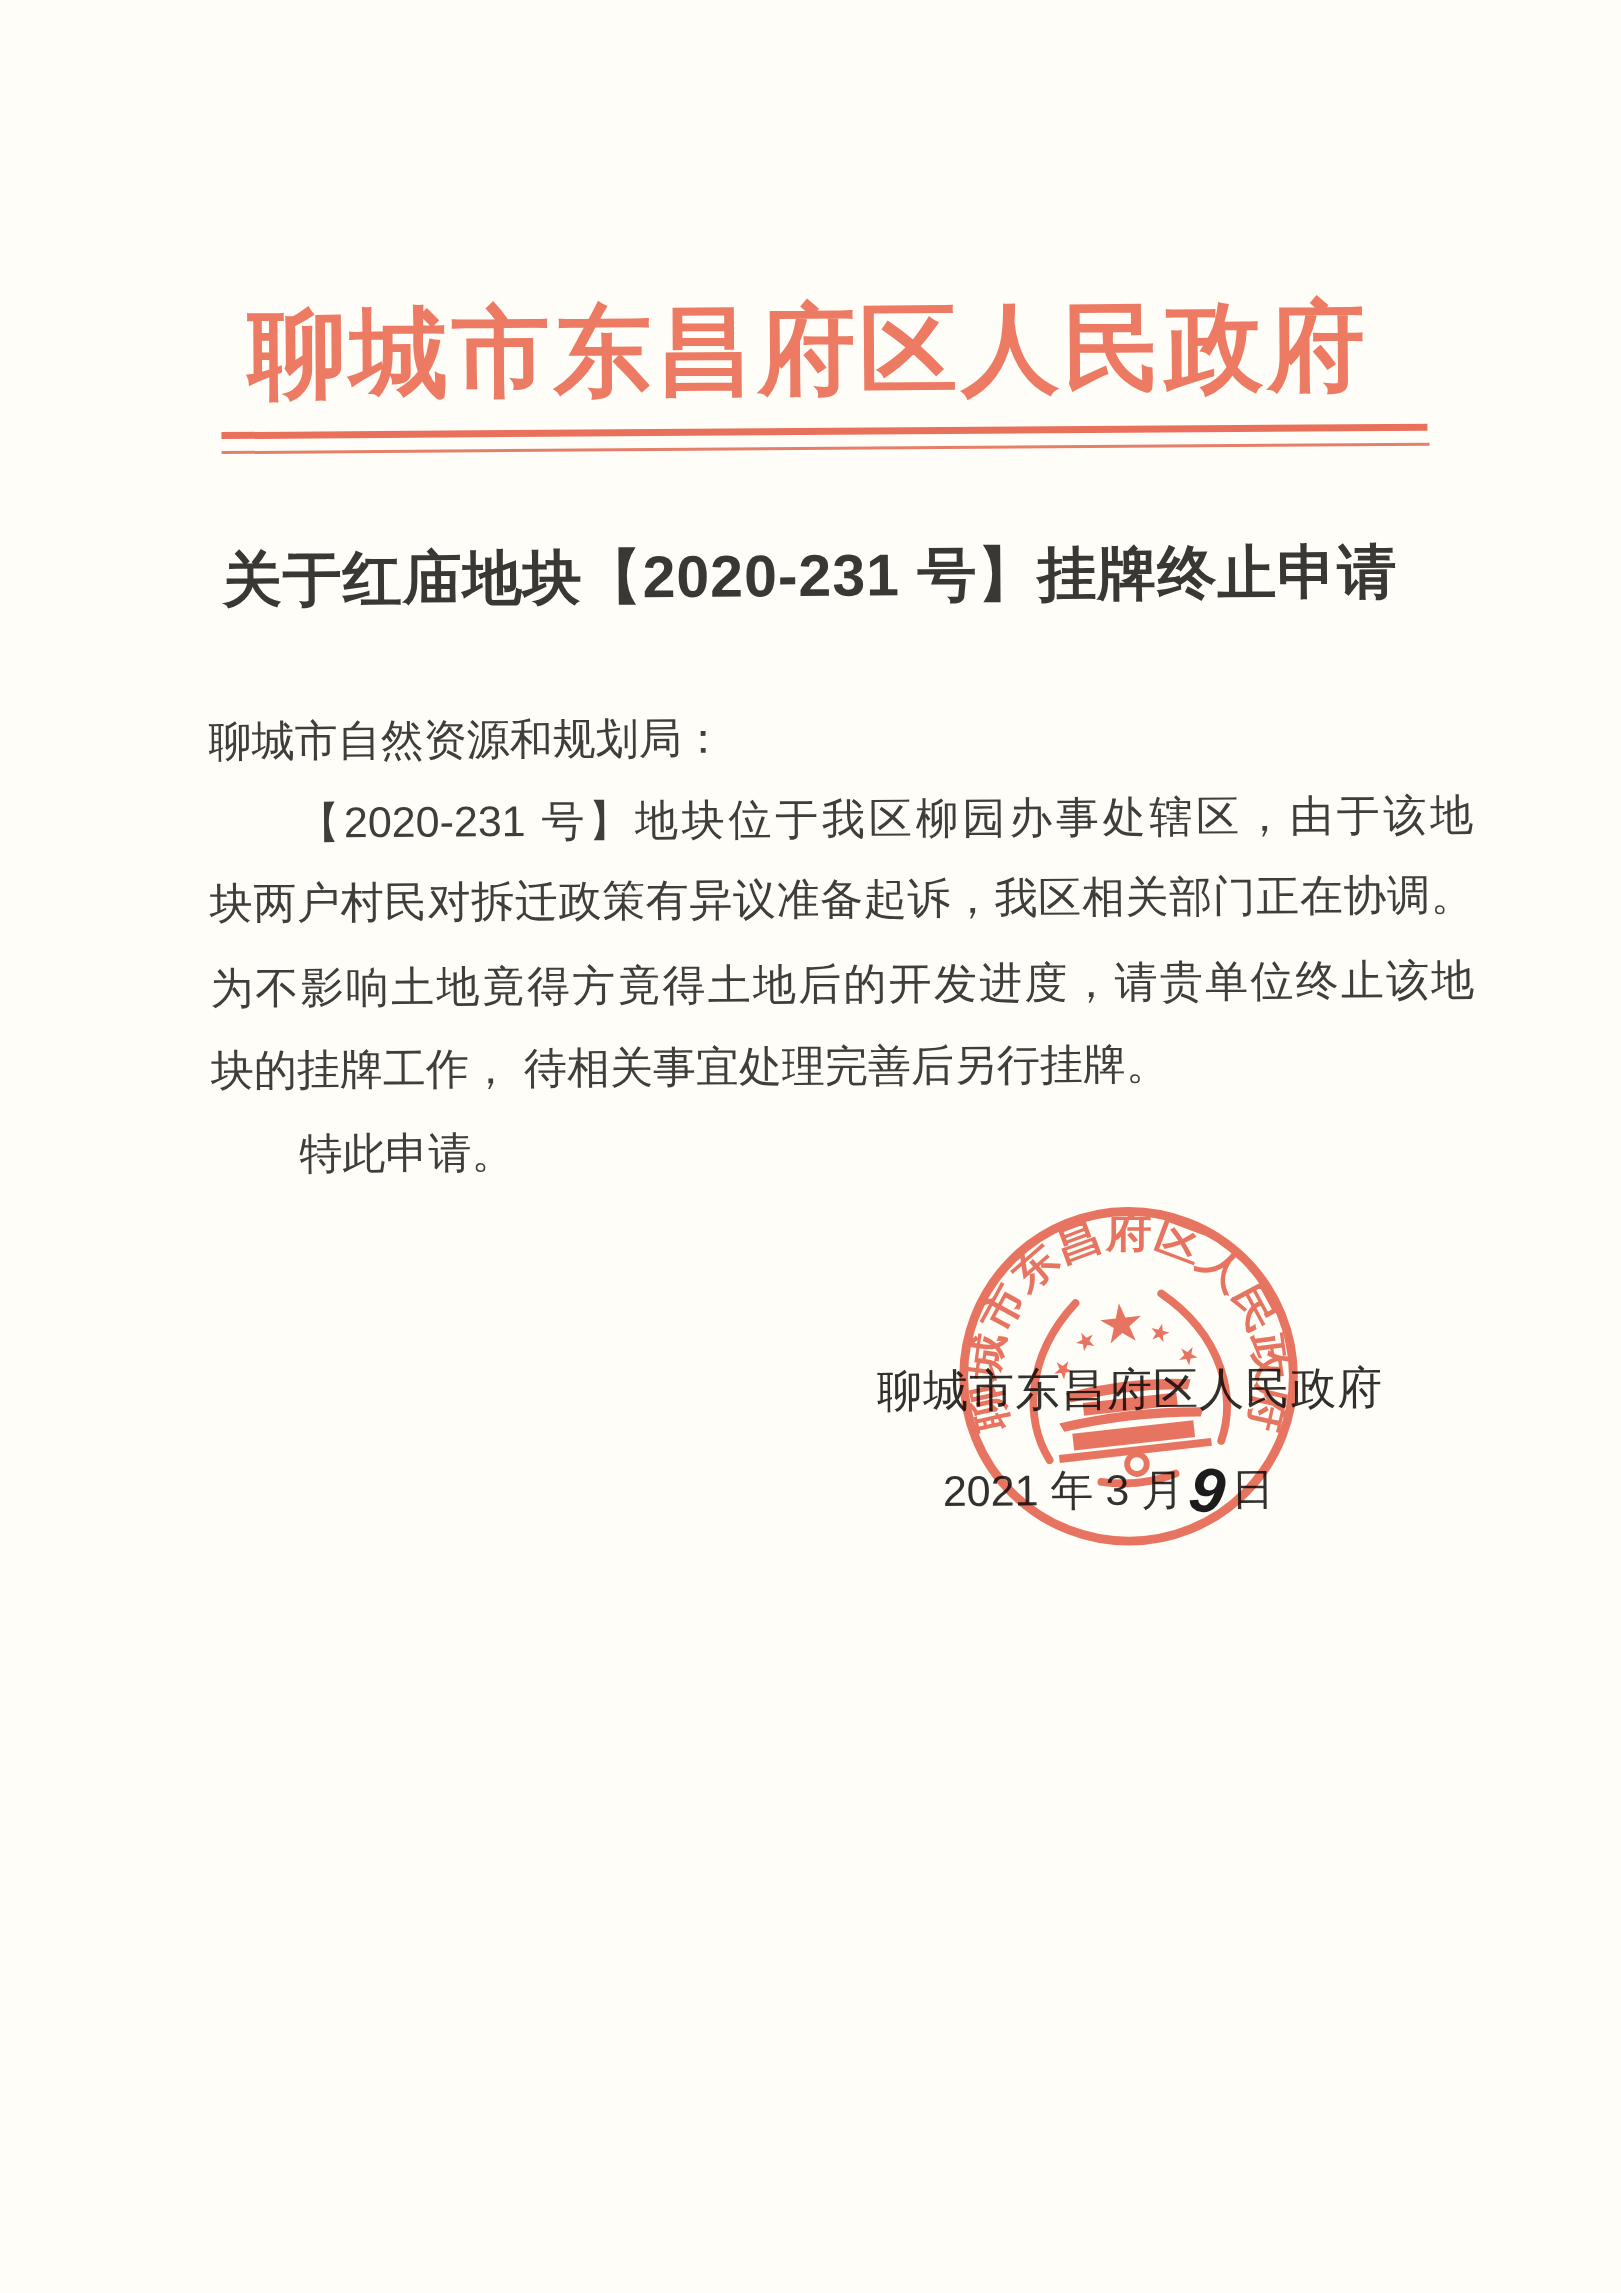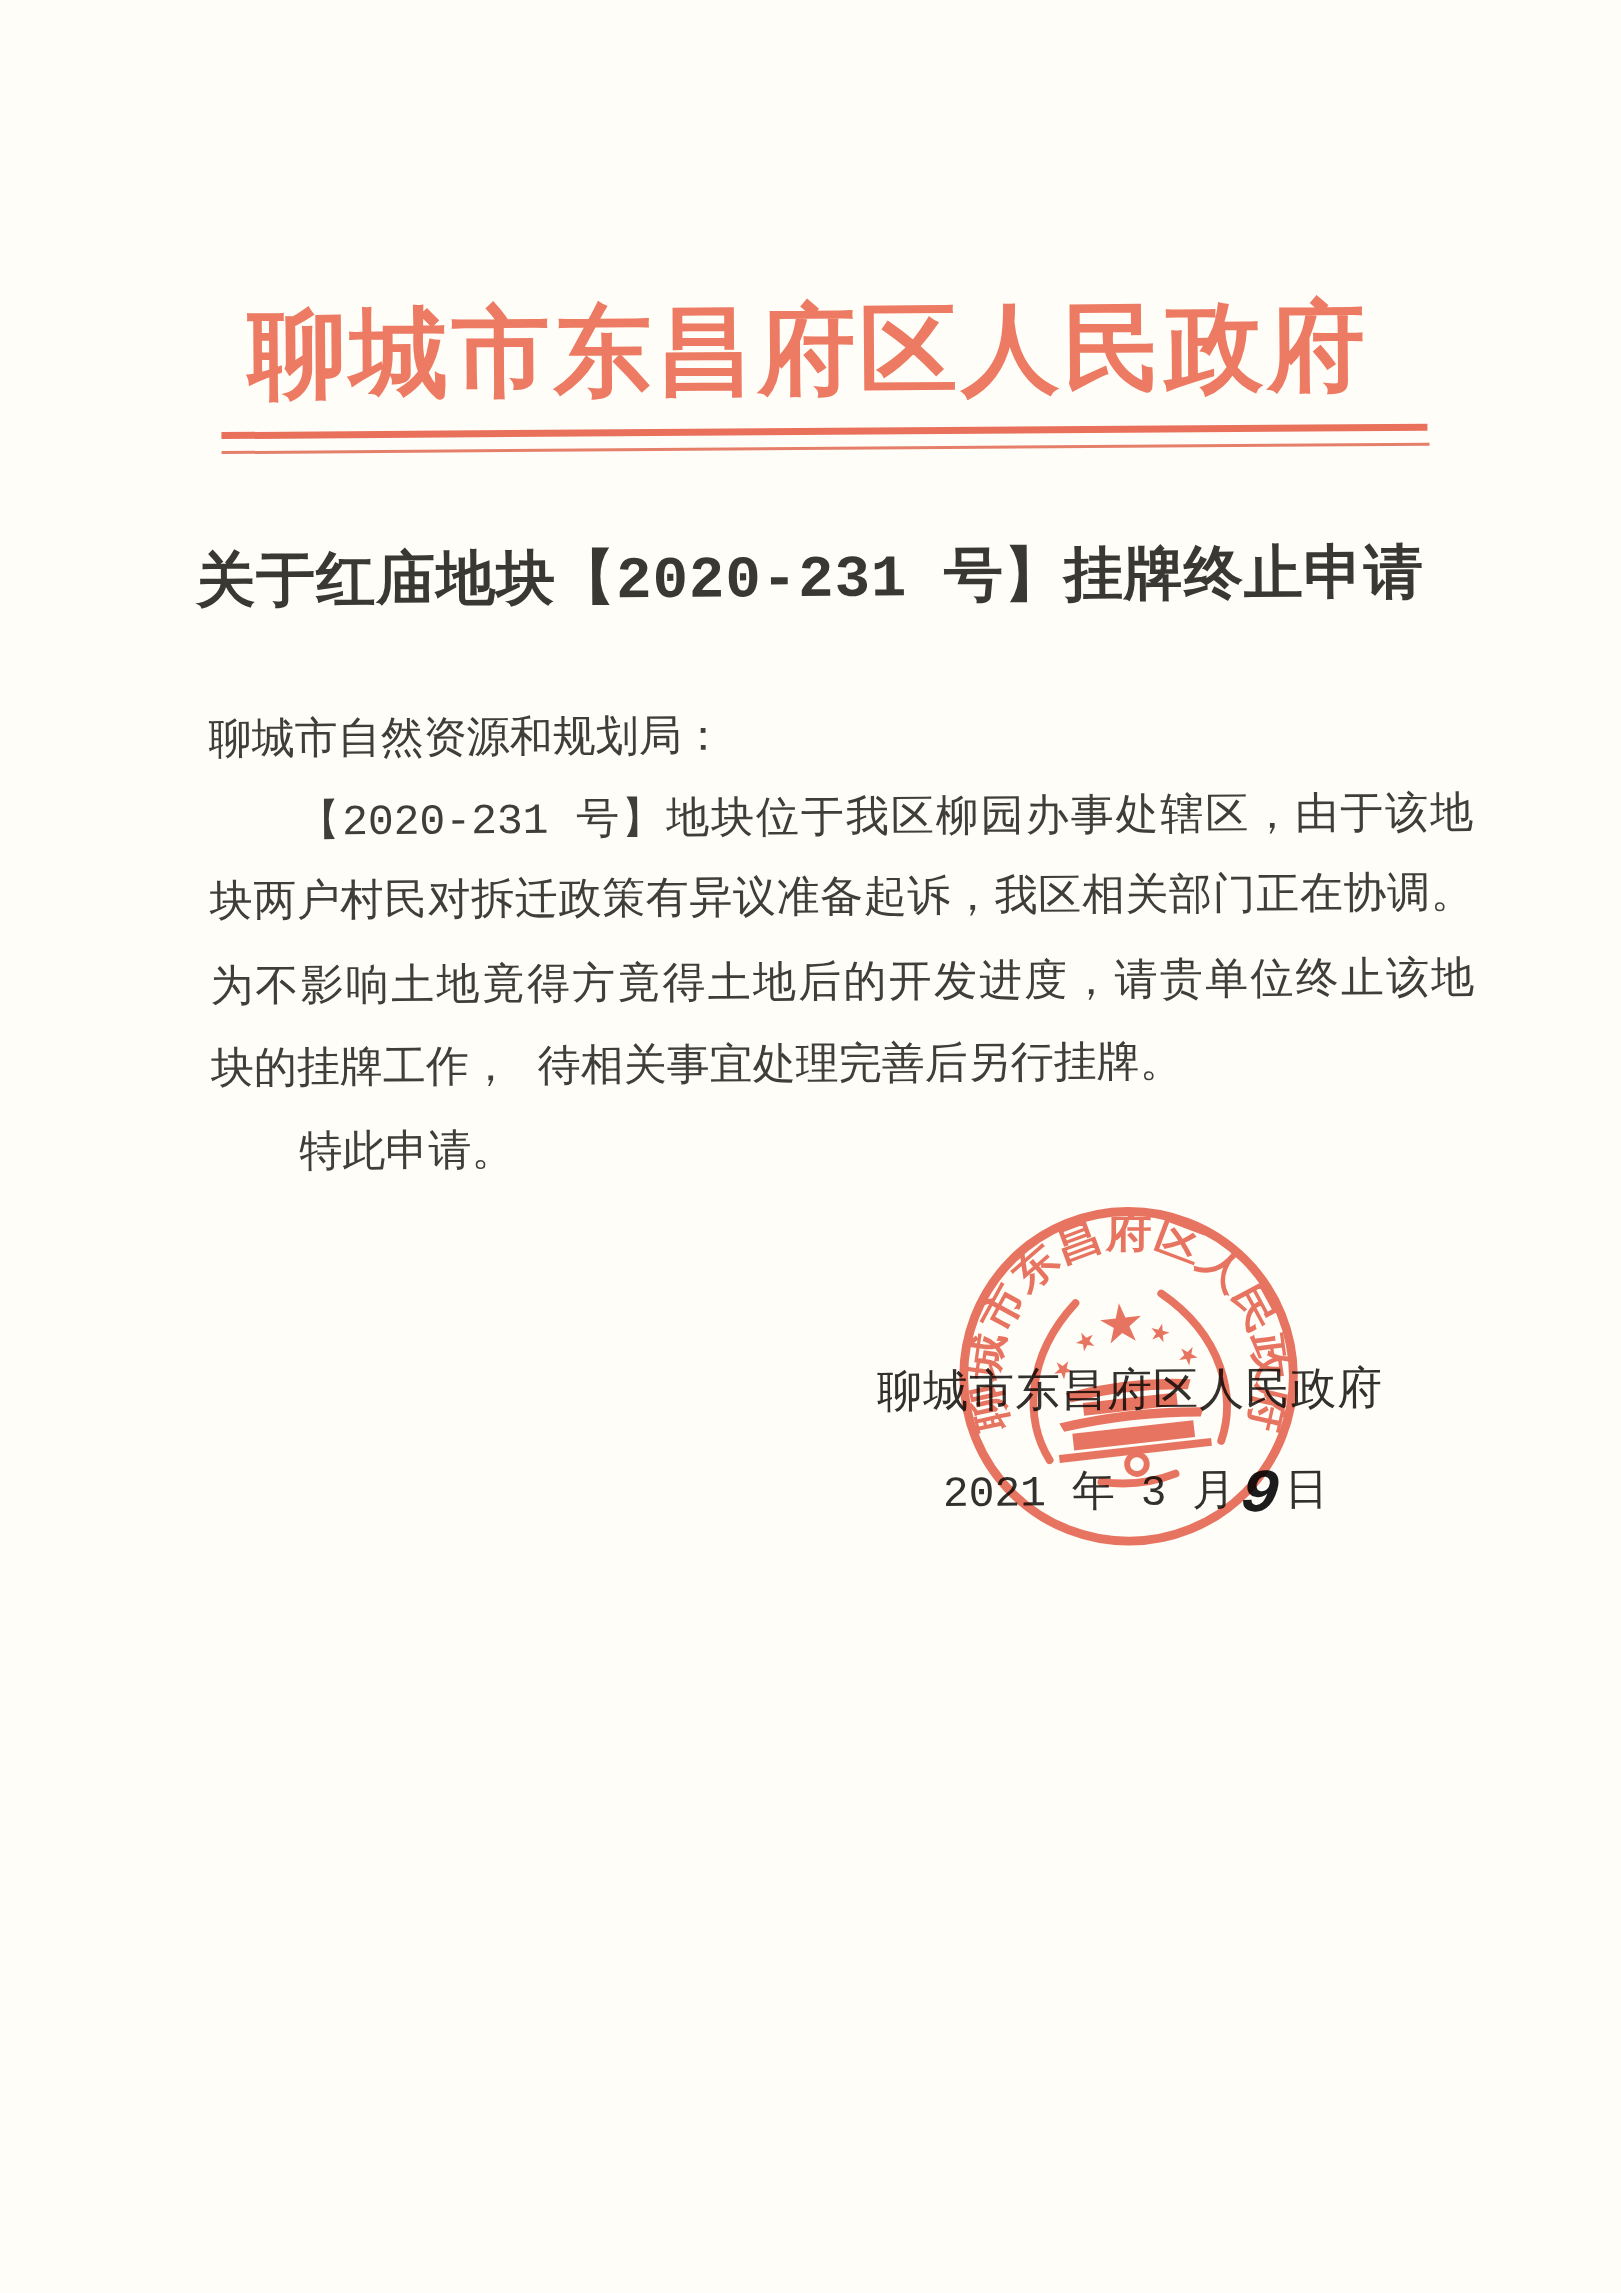--- a/index.html
+++ b/index.html
@@ -1,20 +1,20 @@
 <!DOCTYPE html>
 <html><head>
 <meta charset="utf-8">
 <style>
   html,body { margin:0; padding:0; }
   body { background:#fffdf7; }
   .page {
     position:relative; width:1621px; height:1642px;
     background:#fffdf7; overflow:hidden;
-    font-family:Liberation Mono, monospace;
+    font-family:Liberation Sans, sans-serif;
     color:#3d3b38;
   }
   .tilt { position:absolute; inset:0; transform:rotate(-0.4deg); transform-origin:50% 40%; }
 
   .org-header {
     position:absolute; top:286px; left:0; width:100%;
     text-align:center; font-size:98px; font-weight:bold;
     color:#ed7a62; letter-spacing:3.9px; white-space:nowrap;
   }
   .rule-thick { position:absolute; top:428px; left:223px; width:1206px; height:6.9px; background:#e9705a; }

